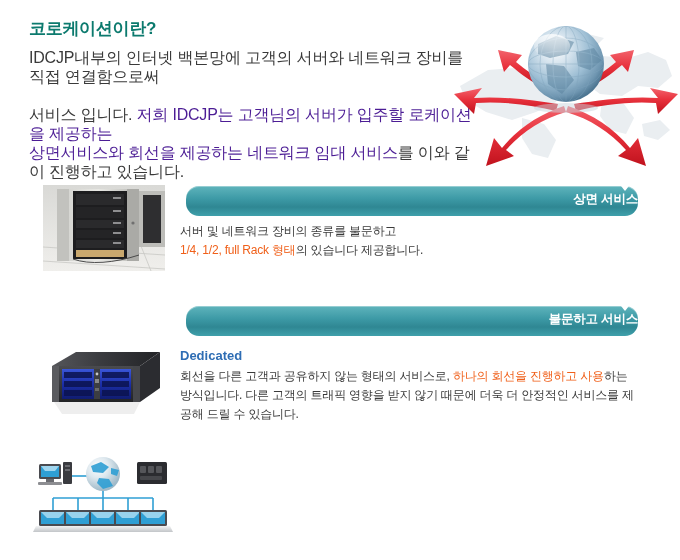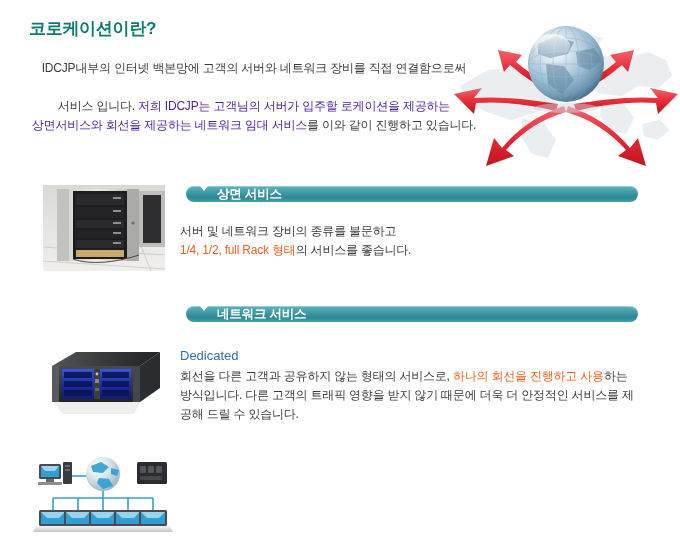--- a/index.html
+++ b/index.html
@@ -35,55 +35,55 @@
     top: 17px;
     font-size: 17px;
     font-weight: bold;
     color: #0c7a6e;
     letter-spacing: -0.3px;
     white-space: nowrap;
   }
   .intro-copy {
     position: absolute;
     left: 29px;
-    top: 59px;
+    top: 48px;
     width: 450px;
-    font-size: 12px;
+    font-size: 16px;
     line-height: 19px;
     color: #3a3a3a;
     letter-spacing: -0.2px;
-    text-align: center;
   }
   .intro-copy .hl {
     color: #4c1d95;
   }
 
   
   .globe-art {
     position: absolute;
     left: 452px;
     top: 8px;
     width: 228px;
     height: 162px;
   }
   .globe-art svg { display: block; }
 
   
   .pill {
     position: absolute;
     left: 186px;
     width: 452px;
-    height: 16px;
+    height: 30px;
     border-radius: 13px;
     background: linear-gradient(to bottom, #5fb4bc 0%, #3d9aa6 42%, #2f8793 70%, #3fa0ab 100%);
     box-shadow: inset 0 1px 0 rgba(255,255,255,0.35);
     display: flex;
-    align-items: flex-start;
+    align-items: flex-end;
     box-sizing: border-box;
     padding-left: 14px;
+    flex-direction: column;
   }
   .pill .chev {
     width: 0; height: 0;
     border-left: 4px solid transparent;
     border-right: 4px solid transparent;
     border-top: 5px solid #ffffff;
     margin-right: 9px;
     flex: 0 0 auto;
   }
   .pill .pill-label {
@@ -116,21 +116,21 @@
     font-size: 12px;
     line-height: 19px;
     color: #3a3a3a;
     letter-spacing: -0.2px;
   }
   .block-copy .hl { color: #f0601a; margin-top: 12px; }
   .block-head {
     display: block;
     color: #2e6db4;
     font-size: 13px;
-    font-weight: normal;
+    font-weight: bold;
     margin-bottom: 2px;
     letter-spacing: 0;
   }
   #copy-colocation { top: 222px; }
   #copy-dedicated  { top: 346px; }
   #copy-shared     { top: 454px; }
 </style>
 </head>
 <body>
 
@@ -269,26 +269,26 @@
       </g>
       <rect x="84" y="4" width="12" height="72" fill="#aaaaa6"></rect>
       <circle cx="90" cy="38" r="1.6" fill="#707070"></circle>
 
       <path d="M30 74 C46 80 72 78 96 70" stroke="#4a4a4a" stroke-width="1" fill="none"></path>
     </svg>
   </div>
 
   <div class="block-copy" id="copy-colocation">
     <span>서버 및 네트워크 장비의 종류를 불문하고</span><br>
-    <span class="hl">1/4, 1/2, full Rack 형태</span><span>의 서비스를 좋습니다.</span>
+    <span class="hl">1/4, 1/2, full Rack 형태</span><span>의 있습니다 제공합니다.</span>
   </div>
 
   <div class="pill" id="pill-network">
     <span class="chev"></span>
-    <span class="pill-label">네트워크 서비스</span>
+    <span class="pill-label">불문하고 서비스</span>
   </div>
 
   <div class="photo" id="photo-server">
     <svg width="128" height="76" viewBox="0 0 128 76" xmlns="http://www.w3.org/2000/svg">
       <defs>
         <linearGradient id="topG" x1="0" y1="0" x2="1" y2="0">
           <stop offset="0%" stop-color="#55565a"></stop>
           <stop offset="45%" stop-color="#3a3b3f"></stop>
           <stop offset="100%" stop-color="#222326"></stop>
         </linearGradient>

